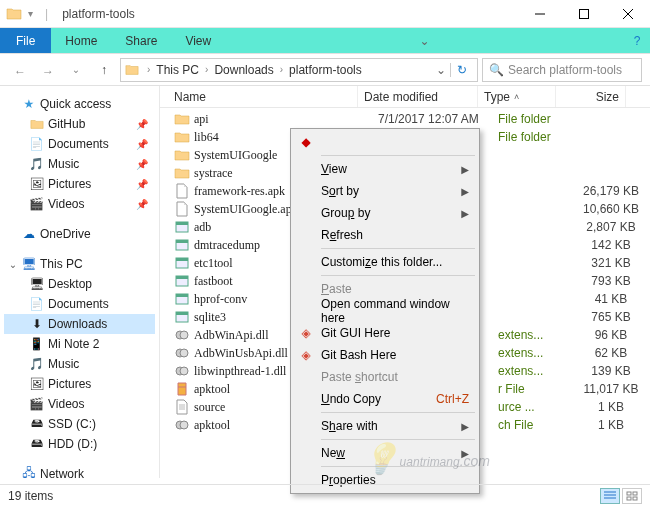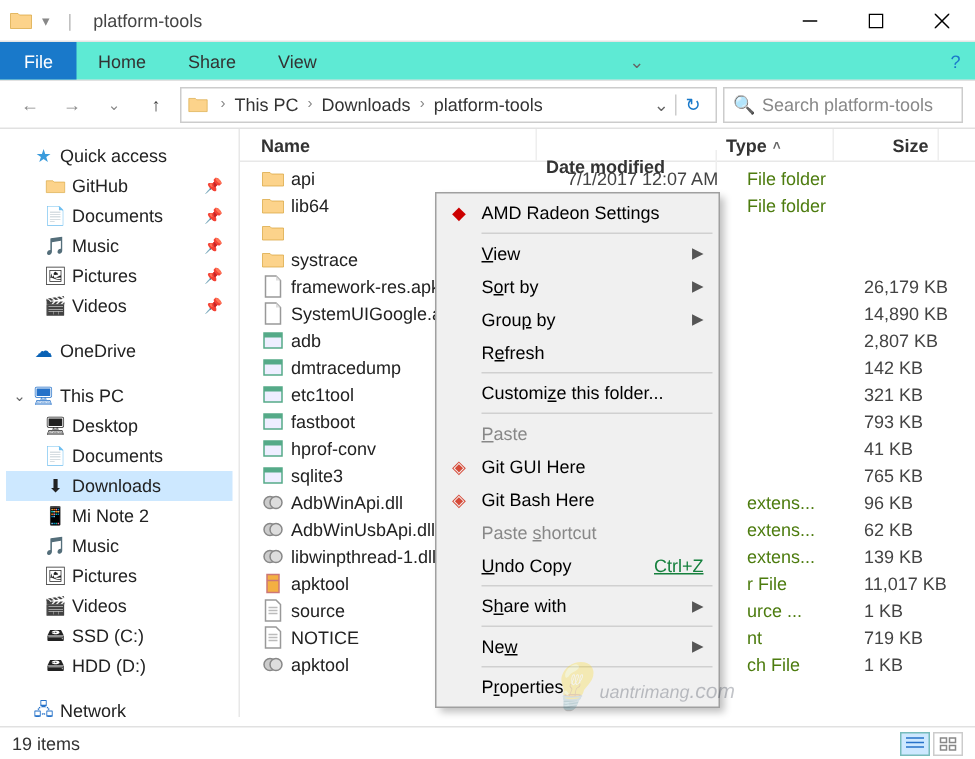--- a/index.html
+++ b/index.html
@@ -39,43 +39,43 @@
 .sb-group { margin-bottom: 10px; }
 .sb-row { display: flex; align-items: center; height: 20px; padding-left: 4px; gap: 4px; color: #222;}
 .sb-row.child { padding-left: 26px; }
 .sb-row .exp { width: 10px; color: #666; font-size: 10px; text-align:center;}
 .sb-row .noexp { width: 10px; }
 .sb-row .pin { margin-left: auto; color: #999; font-size: 10px; padding-right:6px;}
 .sb-row.selected { background: #cde8ff; }
 .sb-ico { width: 14px; height: 14px; display:inline-flex; align-items:center; justify-content:center; font-size:12px;}
 
 .content { flex: 1; display: flex; flex-direction: column; }
-.cols { height: 22px; border-bottom: 1px solid #e8e8e8; display: flex; align-items: center; color: #333; padding-left: 8px; font-weight: bold;}
+.cols { height: 22px; border-bottom: 1px solid #e8e8e8; display: flex; align-items: flex-end; color: #333; padding-left: 8px;}
 .cols .col { border-right: 1px solid #eee; padding: 0 6px; height: 100%; display:flex; align-items:center;}
 .c-name { width: 190px; }
 .c-date { width: 120px; margin-top: 28px; }
 .c-type { width: 78px; display:flex; align-items:center; gap:4px;}
 .c-size { width: 70px; text-align: right; justify-content:flex-end;}
 
 .files { flex: 1; overflow: hidden; padding-top: 2px;}
 .f-row { height: 18px; display: flex; align-items: center; padding-left: 14px; color: #222;}
 .f-ico { width: 16px; height: 16px; margin-right: 4px; display:inline-flex; align-items:center; justify-content:center;}
-.f-name { width: 184px; white-space: nowrap; overflow: hidden; }
+.f-name { width: 184px; white-space: nowrap; overflow: hidden; font-family: Liberation Serif, serif; }
 .f-date { width: 120px; color:#444; white-space: nowrap;}
 .f-type { width: 78px; color:#4d7c0f; white-space: nowrap; overflow:hidden;}
-.f-size { width: 70px; text-align: left; color:#444;}
+.f-size { width: 70px; text-align: center; color:#444;}
 
 
 .ctx { position: absolute; left: 290px; top: 128px; width: 190px; background: #f0f0f0; border: 1px solid #a0a0a0; box-shadow: 3px 3px 5px rgba(0,0,0,0.25); padding: 2px;}
 .ctx .cm-row { height: 22px; display: flex; align-items: center; padding-left: 28px; padding-right: 8px; position: relative; color:#000;}
 .ctx .cm-row.disabled { color: #888; }
 .ctx .cm-sep { height: 1px; background: #d0d0d0; margin: 2px 2px 2px 28px; }
 .ctx .cm-ico { position: absolute; left: 4px; width: 18px; height: 18px; display:flex; align-items:center; justify-content:center;}
 .ctx .cm-arrow { margin-left: auto; color: #555; font-size: 10px;}
-.ctx .cm-short { margin-left: auto; color: #15803d; text-decoration: underline;}
+.ctx .cm-short { margin-left: auto; color: #c2410c;}
 .ctx u { text-decoration: underline;}
 
 
 .status { position: absolute; bottom: 0; left: 0; right: 0; height: 22px; border-top: 1px solid #e1e1e1; display: flex; align-items: center; padding: 0 8px; color: #333;}
 .status .view-btns { margin-left: auto; display: flex; gap: 2px;}
 .status .vb { width: 20px; height: 16px; border: 1px solid #ccc; display:flex; align-items:center; justify-content:center;}
 .status .vb.active { background: #cde8ff; border-color:#7bb; }
 
 .watermark { position:absolute; right:160px; bottom:30px; opacity:0.25; font-size:28px; font-style:italic; color:#0f172a; pointer-events:none; font-weight:300;}
 .watermark .bulb{ font-size:30px; vertical-align:middle;}
@@ -285,20 +285,21 @@
     <span class="f-date">7/1/2017 12:07 AM</span>
     <span class="f-type">File folder</span>
     <span class="f-size"></span>
   </div>
         <div class="f-row">
     <span class="f-ico">
             <svg width="16" height="16" viewBox="0 0 16 16">
               <path fill="#fcd38b" stroke="#d9a741" stroke-width="0.5" d="M1 4h5l1 1h8v8H1z"></path>
             </svg>
           </span>
+    <span class="f-name">SystemUIGoogle</span>
     <span class="f-date"></span>
     <span class="f-type"></span>
     <span class="f-size"></span>
   </div>
         <div class="f-row">
     <span class="f-ico">
             <svg width="16" height="16" viewBox="0 0 16 16">
               <path fill="#fcd38b" stroke="#d9a741" stroke-width="0.5" d="M1 4h5l1 1h8v8H1z"></path>
             </svg>
           </span>
@@ -322,21 +323,21 @@
         <div class="f-row">
     <span class="f-ico">
             <svg width="16" height="16" viewBox="0 0 16 16">
               <path fill="#fff" stroke="#999" d="M3 1h7l3 3v11H3z"></path>
               <path fill="#ddd" d="M10 1v3h3z"></path>
             </svg>
           </span>
     <span class="f-name">SystemUIGoogle.apk</span>
     <span class="f-date"></span>
     <span class="f-type"></span>
-    <span class="f-size">14,890 KB</span>
+    <span class="f-size">10,660 KB</span>
   </div>
         <div class="f-row">
     <span class="f-ico">
             <svg width="16" height="16" viewBox="0 0 16 16">
               <rect x="2" y="3" width="12" height="10" fill="#eef" stroke="#5a8"></rect>
               <rect x="2" y="3" width="12" height="3" fill="#5a8"></rect>
             </svg>
           </span>
     <span class="f-name">adb</span>
     <span class="f-date"></span>
@@ -459,49 +460,36 @@
             </svg>
           </span>
     <span class="f-name">source</span>
     <span class="f-date"></span>
     <span class="f-type">urce ...</span>
     <span class="f-size">1 KB</span>
   </div>
         <div class="f-row">
     <span class="f-ico">
             <svg width="16" height="16" viewBox="0 0 16 16">
-              <path fill="#fff" stroke="#999" d="M3 1h7l3 3v11H3z"></path>
-              <path stroke="#bbb" d="M5 6h6M5 8h6M5 10h6"></path>
-            </svg>
-          </span>
-    <span class="f-name">NOTICE</span>
-    <span class="f-date"></span>
-    <span class="f-type">nt</span>
-    <span class="f-size">719 KB</span>
-  </div>
-        <div class="f-row">
-    <span class="f-ico">
-            <svg width="16" height="16" viewBox="0 0 16 16">
               <circle cx="6" cy="8" r="4" fill="#ccc" stroke="#888"></circle>
               <circle cx="10" cy="8" r="4" fill="#ddd" stroke="#888"></circle>
             </svg>
           </span>
     <span class="f-name">apktool</span>
     <span class="f-date"></span>
     <span class="f-type">ch File</span>
     <span class="f-size">1 KB</span>
   </div>
       </div>
   </div>
 </div>
 
 <div class="ctx">
   <div class="cm-row">
     <span class="cm-ico" style="color:#c00;">◆</span>
-    <span>AMD Radeon Settings</span>
   </div>
   <div class="cm-sep"></div>
   <div class="cm-row">
       <span><u>V</u>iew</span>
       <span class="cm-arrow">▶</span>
     </div>
   <div class="cm-row">
       <span>S<u>o</u>rt by</span>
       <span class="cm-arrow">▶</span>
     </div>
@@ -512,20 +500,23 @@
   <div class="cm-row">
       <span>R<u>e</u>fresh</span>
     </div>
   <div class="cm-sep"></div>
   <div class="cm-row">
       <span>Customi<u>z</u>e this folder...</span>
     </div>
   <div class="cm-sep"></div>
   <div class="cm-row disabled">
       <span><u>P</u>aste</span>
+    </div>
+  <div class="cm-row">
+      <span>Open command window here</span>
     </div>
   <div class="cm-row">
     <span class="cm-ico" style="color:#d64937;">◈</span>
     <span>Git GUI Here</span>
   </div>
   <div class="cm-row">
     <span class="cm-ico" style="color:#d64937;">◈</span>
     <span>Git Bash Here</span>
   </div>
   <div class="cm-row disabled">

